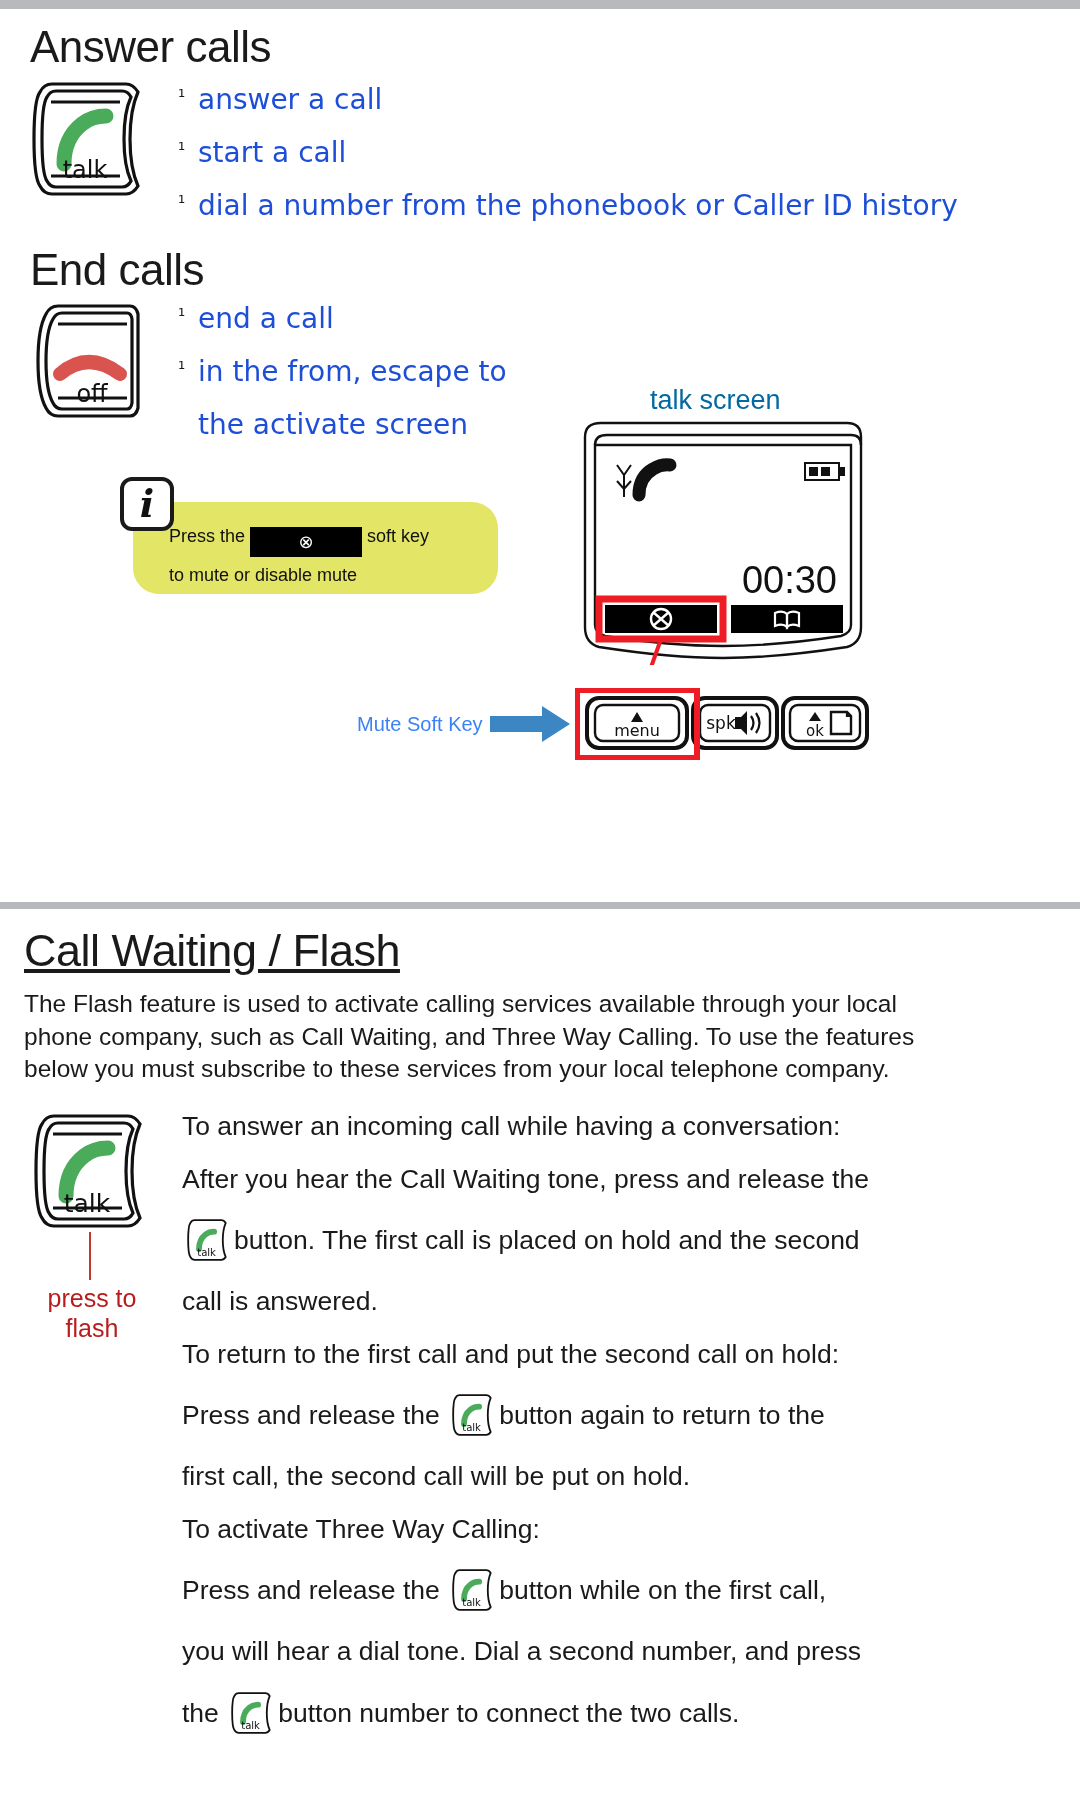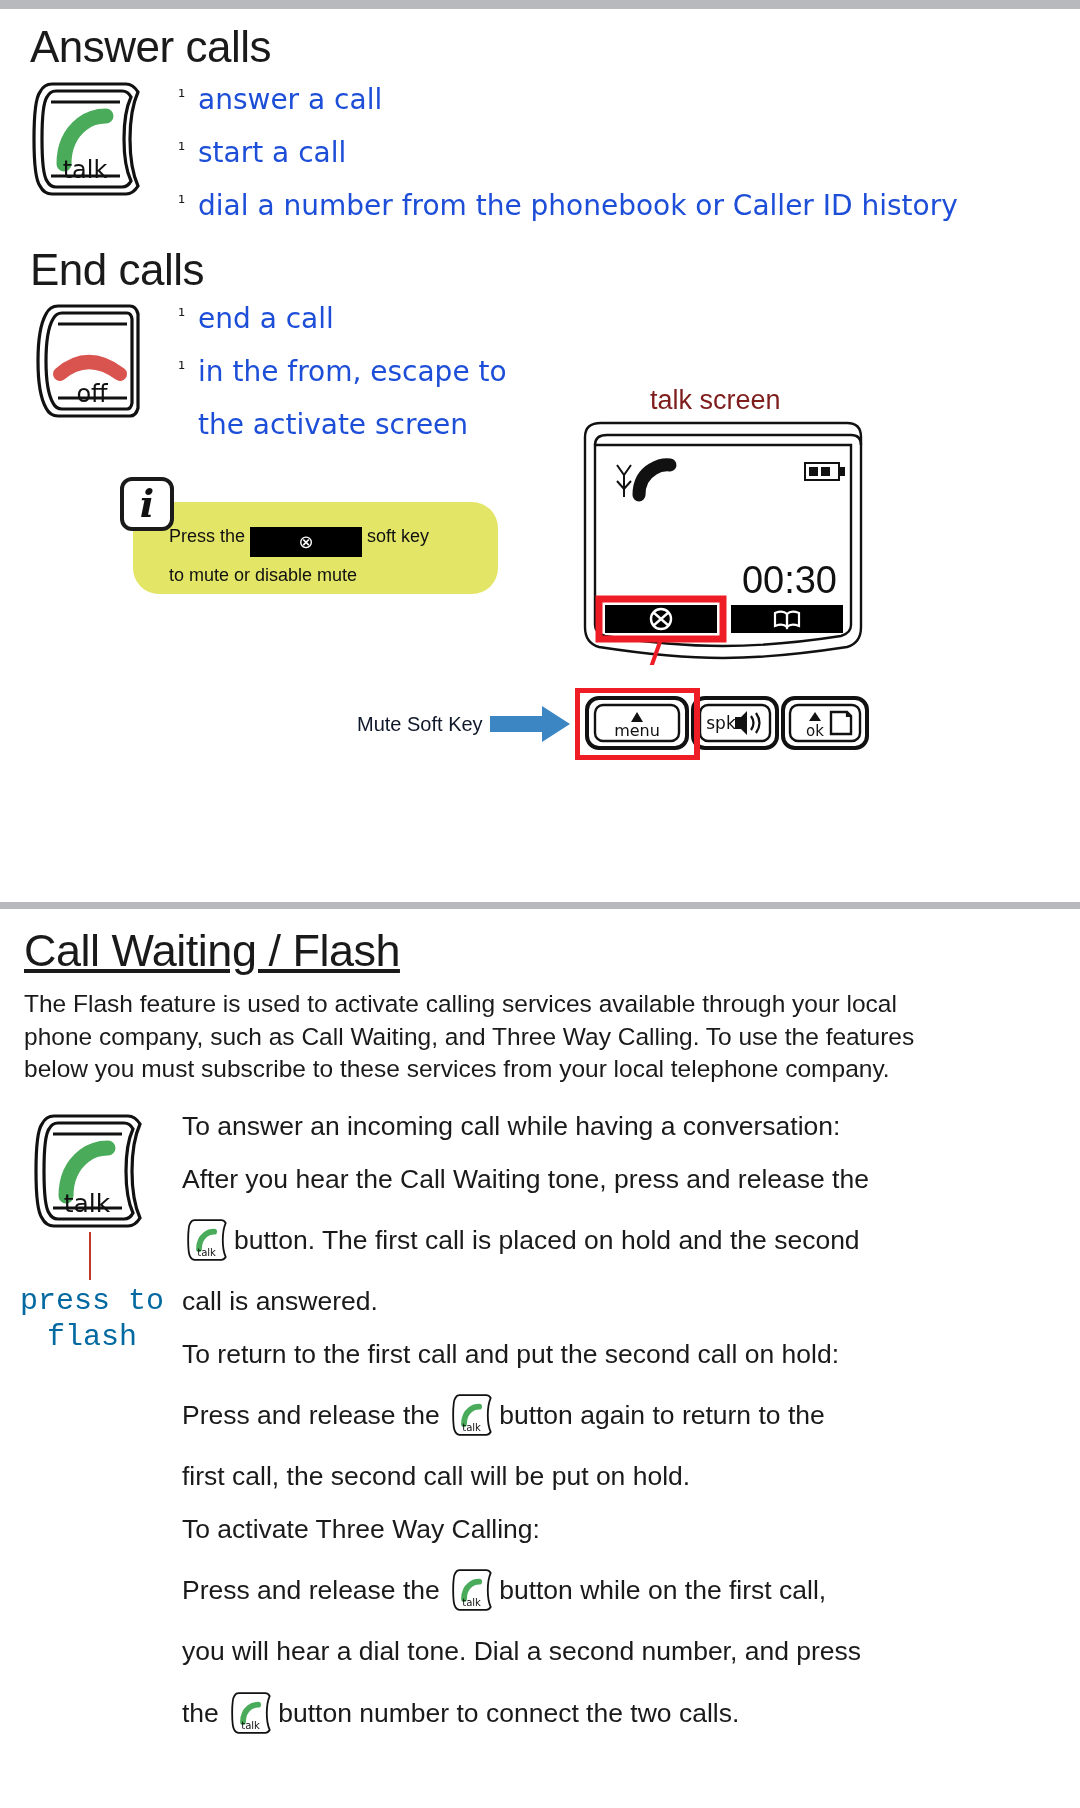--- a/index.html
+++ b/index.html
@@ -112,30 +112,30 @@
     color: #111;
     z-index: 5;
     line-height: 1;
   }
 
   
   .talk-screen-label {
     position: absolute;
     font-size: 27px;
     font-family: "Liberation Sans", sans-serif;
-    color: #7f1d1d;
+    color: #0369a1;
   }
   .phone-art { position: absolute; text-align: right; }
   .phone-art svg { display: block; }
 
   .mute-label {
     position: absolute;
     font-size: 20px;
     font-family: "Liberation Sans", sans-serif;
-    color: #0f172a;
+    color: #3b82f6;
   }
 
   
   .body-para {
     position: absolute;
     font-size: 24.5px;
     line-height: 1.33;
     color: #1a1a1a;
     font-family: "Liberation Sans", sans-serif;
   }
@@ -154,24 +154,24 @@
     display: inline-block;
     width: 44px; height: 44px;
     vertical-align: -13px;
     margin: 0 4px;
   }
   .inline-key svg { display:block; width:100%; height:100%; }
 
   .press-to-flash {
     position: absolute;
     text-align: center;
-    font-size: 30px;
+    font-size: 25px;
     line-height: 1.2;
-    color: #0369a1;
-    font-family: Liberation Mono, monospace;
+    color: #b91c1c;
+    font-family: Liberation Sans, sans-serif;
     width: 170px;
   }
   .flash-leader {
     position: absolute;
     width: 2px;
     background: #c0392b;
   }
 </style>
 </head>
 <body>

